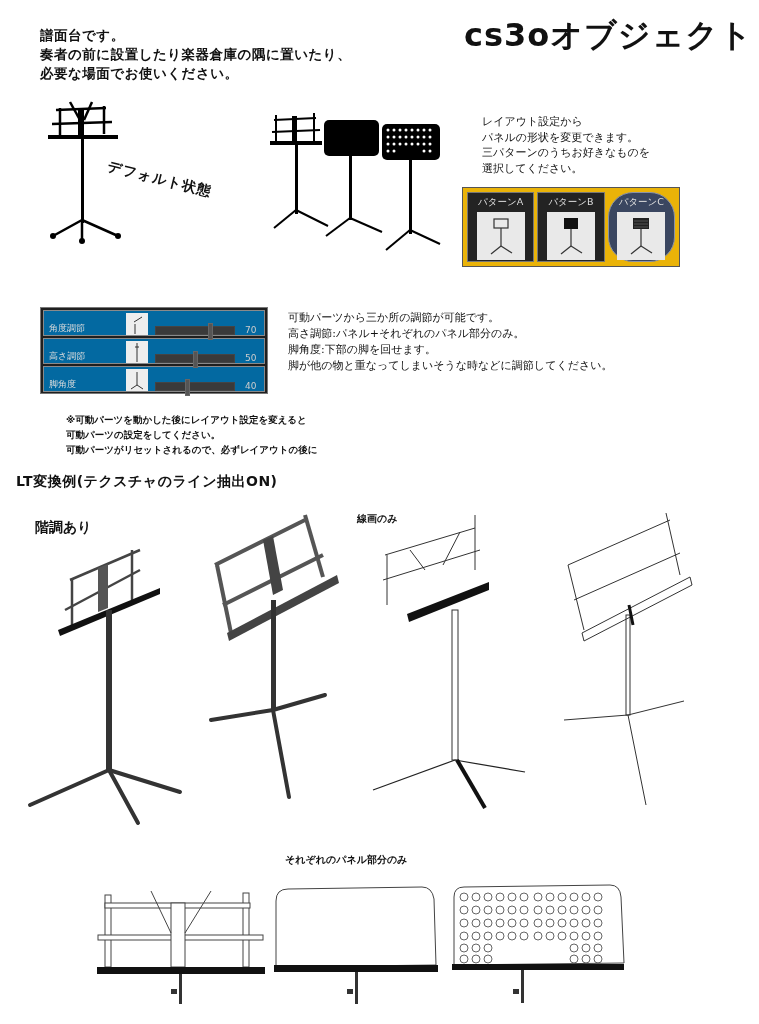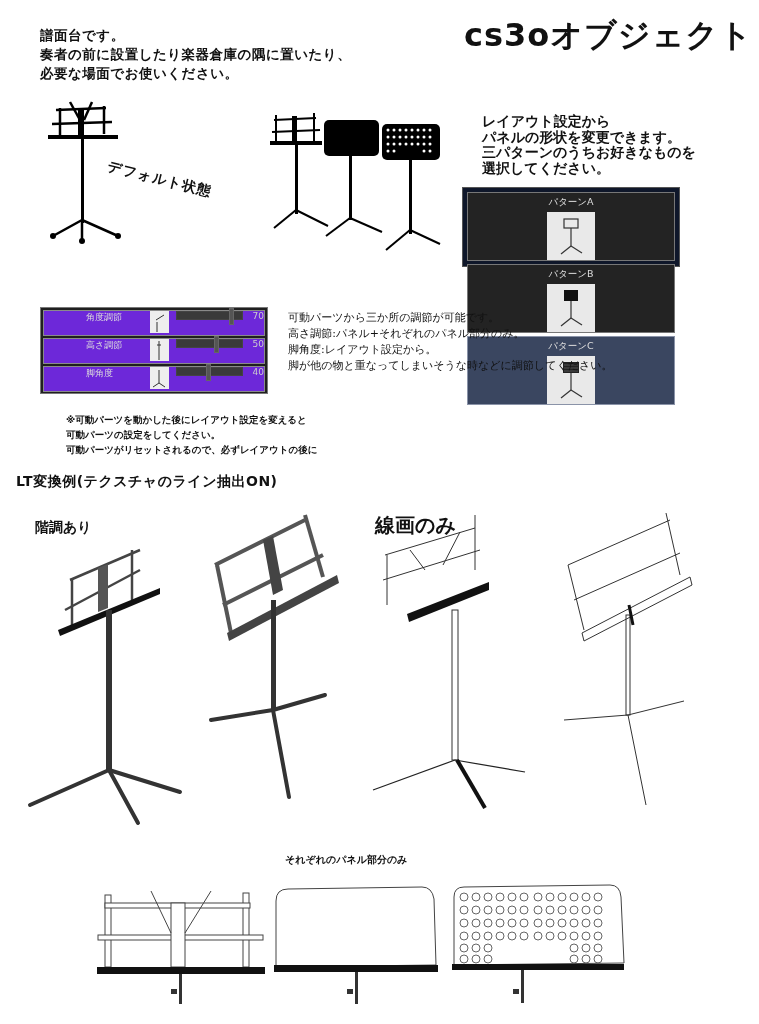--- a/index.html
+++ b/index.html
@@ -2,38 +2,38 @@
 <html><head>
 <meta charset="utf-8">
 <style>
   html, body { margin:0; padding:0; background:#ffffff; }
   body { width:759px; height:1024px; position:relative; overflow:hidden;
          font-family:"DejaVu Sans", sans-serif; color:#111; }
   .abs { position:absolute; }
   .intro { left:40px; top:26px; font-size:13.5px; line-height:19px; font-weight:bold; letter-spacing:0.5px; }
   .brand { left:464px; top:14px; font-size:32px; font-weight:bold; letter-spacing:1px; }
   .rot-label { left:110px; top:158px; font-size:14px; font-weight:bold; transform:rotate(14deg); transform-origin:left top; letter-spacing:1px; }
-  .layout-desc { left:482px; top:114px; font-size:14px; line-height:15.5px; font-weight:bold; }
-  .pattern-panel { left:462px; top:187px; width:218px; height:80px; background:#0f172a; border:1px solid #555; display:flex; gap:3px; padding:4px; box-sizing:border-box;flex-direction:column; }
+  .layout-desc { left:482px; top:114px; font-size:11px; line-height:15.5px; font-weight:normal; }
+  .pattern-panel { left:462px; top:187px; width:218px; height:80px; background:#eab308; border:1px solid #555; display:flex; gap:3px; padding:4px; box-sizing:border-box; }
   .pattern-card { flex:1; background:#232323; border:1px solid #777; display:flex; flex-direction:column; align-items:center; box-sizing:border-box; }
-  .pattern-card.selected { background:#3a4660; border-color:#8a93a8; }
+  .pattern-card.selected { background:#3a4660; border-color:#8a93a8;border-radius:25px; }
   .pattern-label { color:#ddd; font-size:9.5px; margin-top:3px; height:13px; }
   .pattern-thumb { width:48px; height:48px; background:#e9e9e9; margin-top:3px; display:flex; align-items:center; justify-content:center; }
   .slider-panel { left:40px; top:307px; width:228px; height:87px; background:#1f1f1f; border:1px solid #777; box-sizing:border-box; padding:2px; }
-  .slider-row { height:26px; border:1px solid #8a8a8a; margin-bottom:2px; display:flex; align-items:flex-start; box-sizing:border-box; background:#6d28d9;padding-left:37px; }
+  .slider-row { height:26px; border:1px solid #8a8a8a; margin-bottom:2px; display:flex; align-items:flex-end; box-sizing:border-box; background:#0369a1; }
   .slider-name { color:#ddd; font-size:9px; width:77px; padding-left:5px; }
   .slider-thumb { width:22px; height:22px; background:#eee; display:flex; align-items:center; justify-content:center; }
   .slider-track { width:78px; height:7px; background:#3a3a3a; margin-left:7px; position:relative; border:1px solid #444; }
   .slider-handle { position:absolute; top:-4px; width:3px; height:15px; background:#555; border:1px solid #666; }
   .slider-value { color:#ccc; font-size:9px; margin-left:10px; }
   .adjust-desc { left:288px; top:310px; font-size:11px; line-height:16px; font-weight:normal; }
   .note { left:66px; top:412px; font-size:9.5px; line-height:15px; font-weight:bold; }
   .lt-title { left:16px; top:473px; font-size:14px; font-weight:bold; letter-spacing:0.5px; }
   .sub-a { left:35px; top:519px; font-size:14px; font-weight:bold; }
-  .sub-b { left:357px; top:512px; font-size:20px; font-weight:bold;margin-left:18px; }
+  .sub-b { left:357px; top:512px; font-size:10px; font-weight:bold; }
   .panels-title { left:285px; top:853px; font-size:10px; font-weight:bold; }
   svg { display:block; }
 </style>
 </head>
 <body>
 
 <div class="abs intro">
   <div>譜面台です。</div>
   <div>奏者の前に設置したり楽器倉庫の隅に置いたり、</div>
   <div>必要な場面でお使いください。</div>
@@ -226,21 +226,21 @@
     <div class="slider-track">
         <div class="slider-handle" style="left:29px;"></div>
       </div>
     <div class="slider-value">40</div>
   </div>
 </div>
 
 <div class="abs adjust-desc">
   <div>可動パーツから三か所の調節が可能です。</div>
   <div>高さ調節:パネル+それぞれのパネル部分のみ。</div>
-  <div>脚角度:レイアウト設定から。</div>
+  <div>脚角度:下部の脚を回せます。</div>
   <div>脚が他の物と重なってしまいそうな時などに調節してください。</div>
 </div>
 
 <div class="abs note">
   <div>※可動パーツを動かした後にレイアウト設定を変えると</div>
   <div>可動パーツの設定をしてください。</div>
   <div>可動パーツがリセットされるので、必ずレイアウトの後に</div>
 </div>
 
 <div class="abs lt-title">LT変換例(テクスチャのライン抽出ON)</div>

